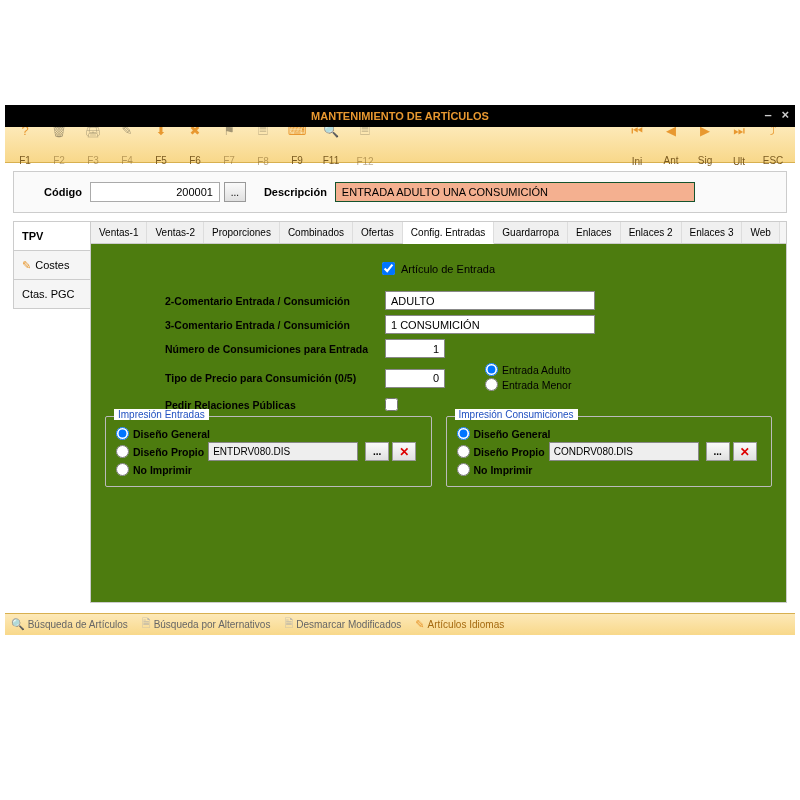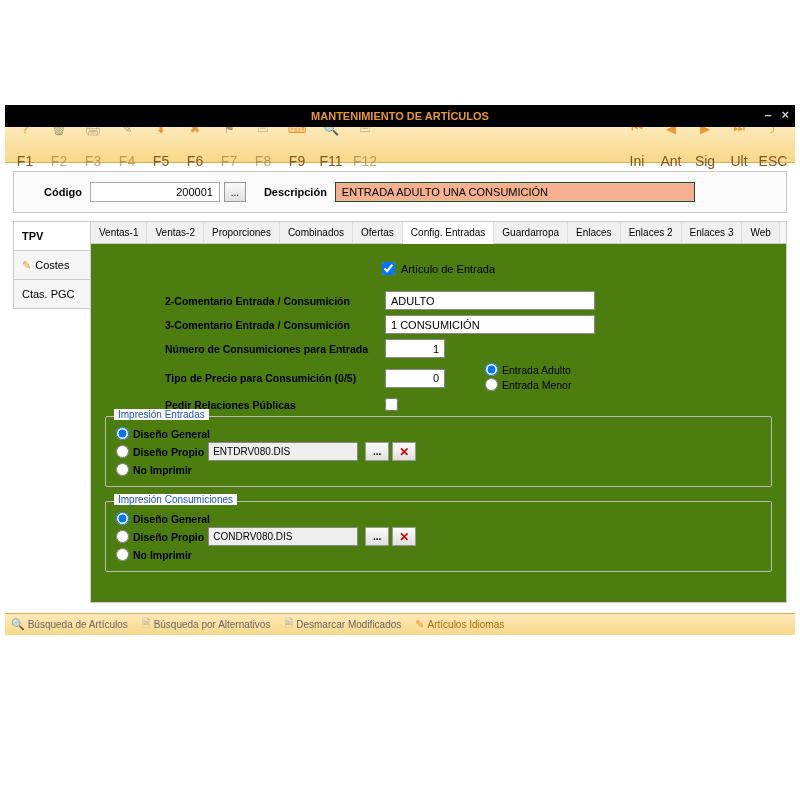--- a/index.html
+++ b/index.html
@@ -5,21 +5,21 @@
 * { box-sizing: border-box; margin: 0; padding: 0; }
 body { font-family: Arial, sans-serif; font-size: 11px; background: #fff; }
 .outer-frame { width: 640px; height: 800px; background: #fff; position: relative; }
 .window { position: absolute; top: 105px; left: 5px; width: 790px; height: 530px; background: #000; }
 .titlebar { height: 22px; background: #000; color: #e89830; display: flex; align-items: center; justify-content: center; position: relative; font-size: 11px; font-weight: bold; }
 .titlebar-controls { position: absolute; right: 6px; top: 2px; color: #ccc; font-size: 13px; }
 .titlebar-controls span { margin-left: 6px; cursor: pointer; }
 .toolbar { height: 36px; background: linear-gradient(#fde9b8, #f8d88a); display: flex; align-items: center; padding: 0 4px; border-bottom: 1px solid #d8b050; }
 .tb-btn { width: 32px; height: 32px; display: flex; flex-direction: column; align-items: center; justify-content: center; margin-right: 2px; border-radius: 3px; cursor: pointer; }
 .tb-btn .ic { width: 16px; height: 16px; display: flex; align-items: center; justify-content: center; font-size: 13px; }
-.tb-btn .lbl { font-size: 14px; color: #7a5a20; margin-top: 17px; }
+.tb-btn .lbl { font-size: 10px; color: #7a5a20; margin-top: 17px; }
 .tb-btn.disabled .ic { opacity: 0.35; }
 .tb-btn.disabled .lbl { opacity: 0.5; }
 .tb-spacer { flex: 1; }
 .content-area { background: #fff; height: calc(100% - 22px - 36px - 22px); padding: 8px; }
 .header-row { border: 1px solid #ccc; background: #fafafa; padding: 10px 30px; display: flex; align-items: center; margin-bottom: 8px; }
 .hdr-label { font-weight: bold; font-size: 11px; margin-right: 8px; }
 .codigo-input { width: 130px; height: 20px; border: 1px solid #aaa; background: #fff; text-align: right; padding: 0 6px; font-size: 11px; margin-right: 4px; }
 .dots-btn { width: 22px; height: 20px; border: 1px solid #999; background: linear-gradient(#fafafa,#e0e0e0); cursor: pointer; display: flex; align-items: center; justify-content: center; font-size: 10px; margin-right: 18px; }
 .desc-input { flex: 1; height: 20px; border: 1px solid #14532d; background: #f4b090; padding: 0 6px; font-size: 11px; max-width: 360px; }
 .body-split { display: flex; height: calc(100% - 52px); }
@@ -35,21 +35,21 @@
 .centered-check { display: flex; justify-content: center; margin-bottom: 16px; }
 .chk-row { display: flex; align-items: center; }
 .chk { width: 13px; height: 13px; margin-right: 6px; }
 .field-row { display: flex; align-items: center; margin-bottom: 5px; }
 .fld-label { width: 220px; font-weight: bold; font-size: 10.5px; }
 .fld-input { width: 210px; height: 19px; border: 1px solid #888; padding: 0 5px; font-size: 11px; }
 .fld-input.small { width: 60px; text-align: right; }
 .side-radio { margin-left: 40px; }
 .radio-row { display: flex; align-items: center; font-size: 10.5px; margin-bottom: 2px; }
 .radio-row input { margin-right: 4px; }
-.fieldsets-row { display: flex; margin-top: 0; gap: 14px; flex-direction: column; }
+.fieldsets-row { display: flex; margin-top: 0; gap: 14px; }
 .fset { flex: 1; border: 1px solid #bbb; border-radius: 2px; padding: 10px 10px 8px 10px; position: relative; }
 .fset-legend { position: absolute; top: -8px; left: 8px; background: #fff; padding: 0 4px; color: #2050c0; font-size: 10px; }
 .fset .radio-row { font-weight: bold; font-size: 10.5px; }
 .design-input { width: 150px; height: 19px; border: 1px solid #888; background: #eee; padding: 0 4px; font-size: 10px; margin-left: 4px; }
 .mini-btn { width: 24px; height: 19px; border: 1px solid #999; background: linear-gradient(#fafafa,#e0e0e0); cursor: pointer; display: inline-flex; align-items: center; justify-content: center; font-size: 10px; margin-left: 3px; }
 .mini-btn.red { color: #d00; font-weight: bold; font-size: 12px; }
 .statusbar { height: 22px; background: linear-gradient(#fde9b8, #f8d88a); display: flex; align-items: center; padding: 0 6px; font-size: 10px; color: #666; border-top: 1px solid #d8b050; }
 .sb-item { display: flex; align-items: center; margin-right: 14px; cursor: pointer; }
 .sb-item .ic { margin-right: 3px; color: #aaa; font-size: 11px; }
 .sb-item.active { color: #a56a10; }

